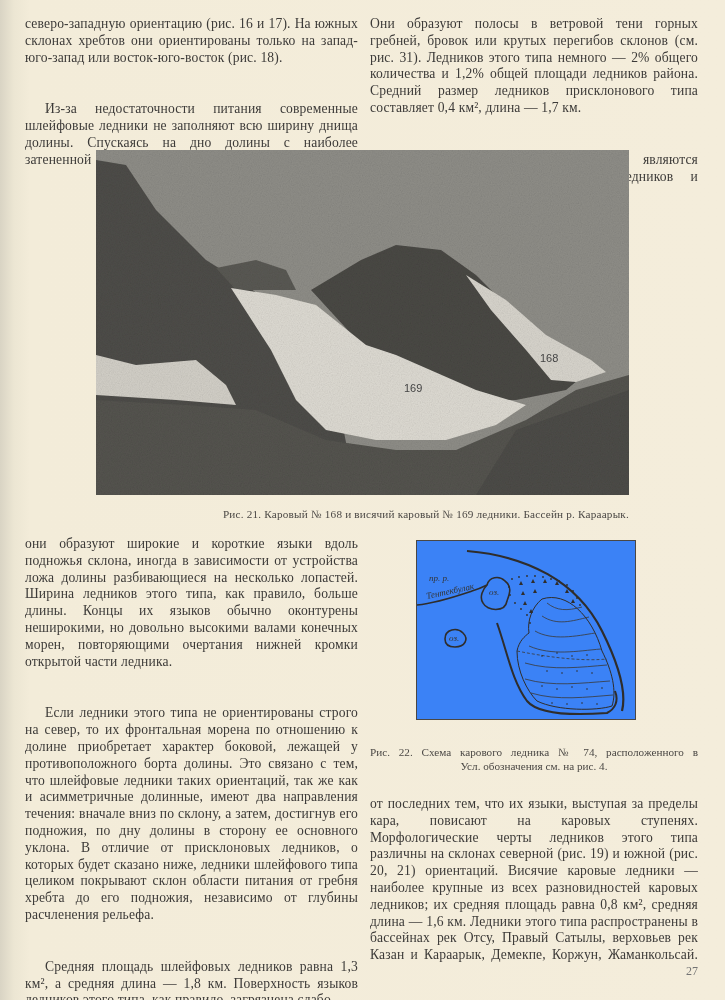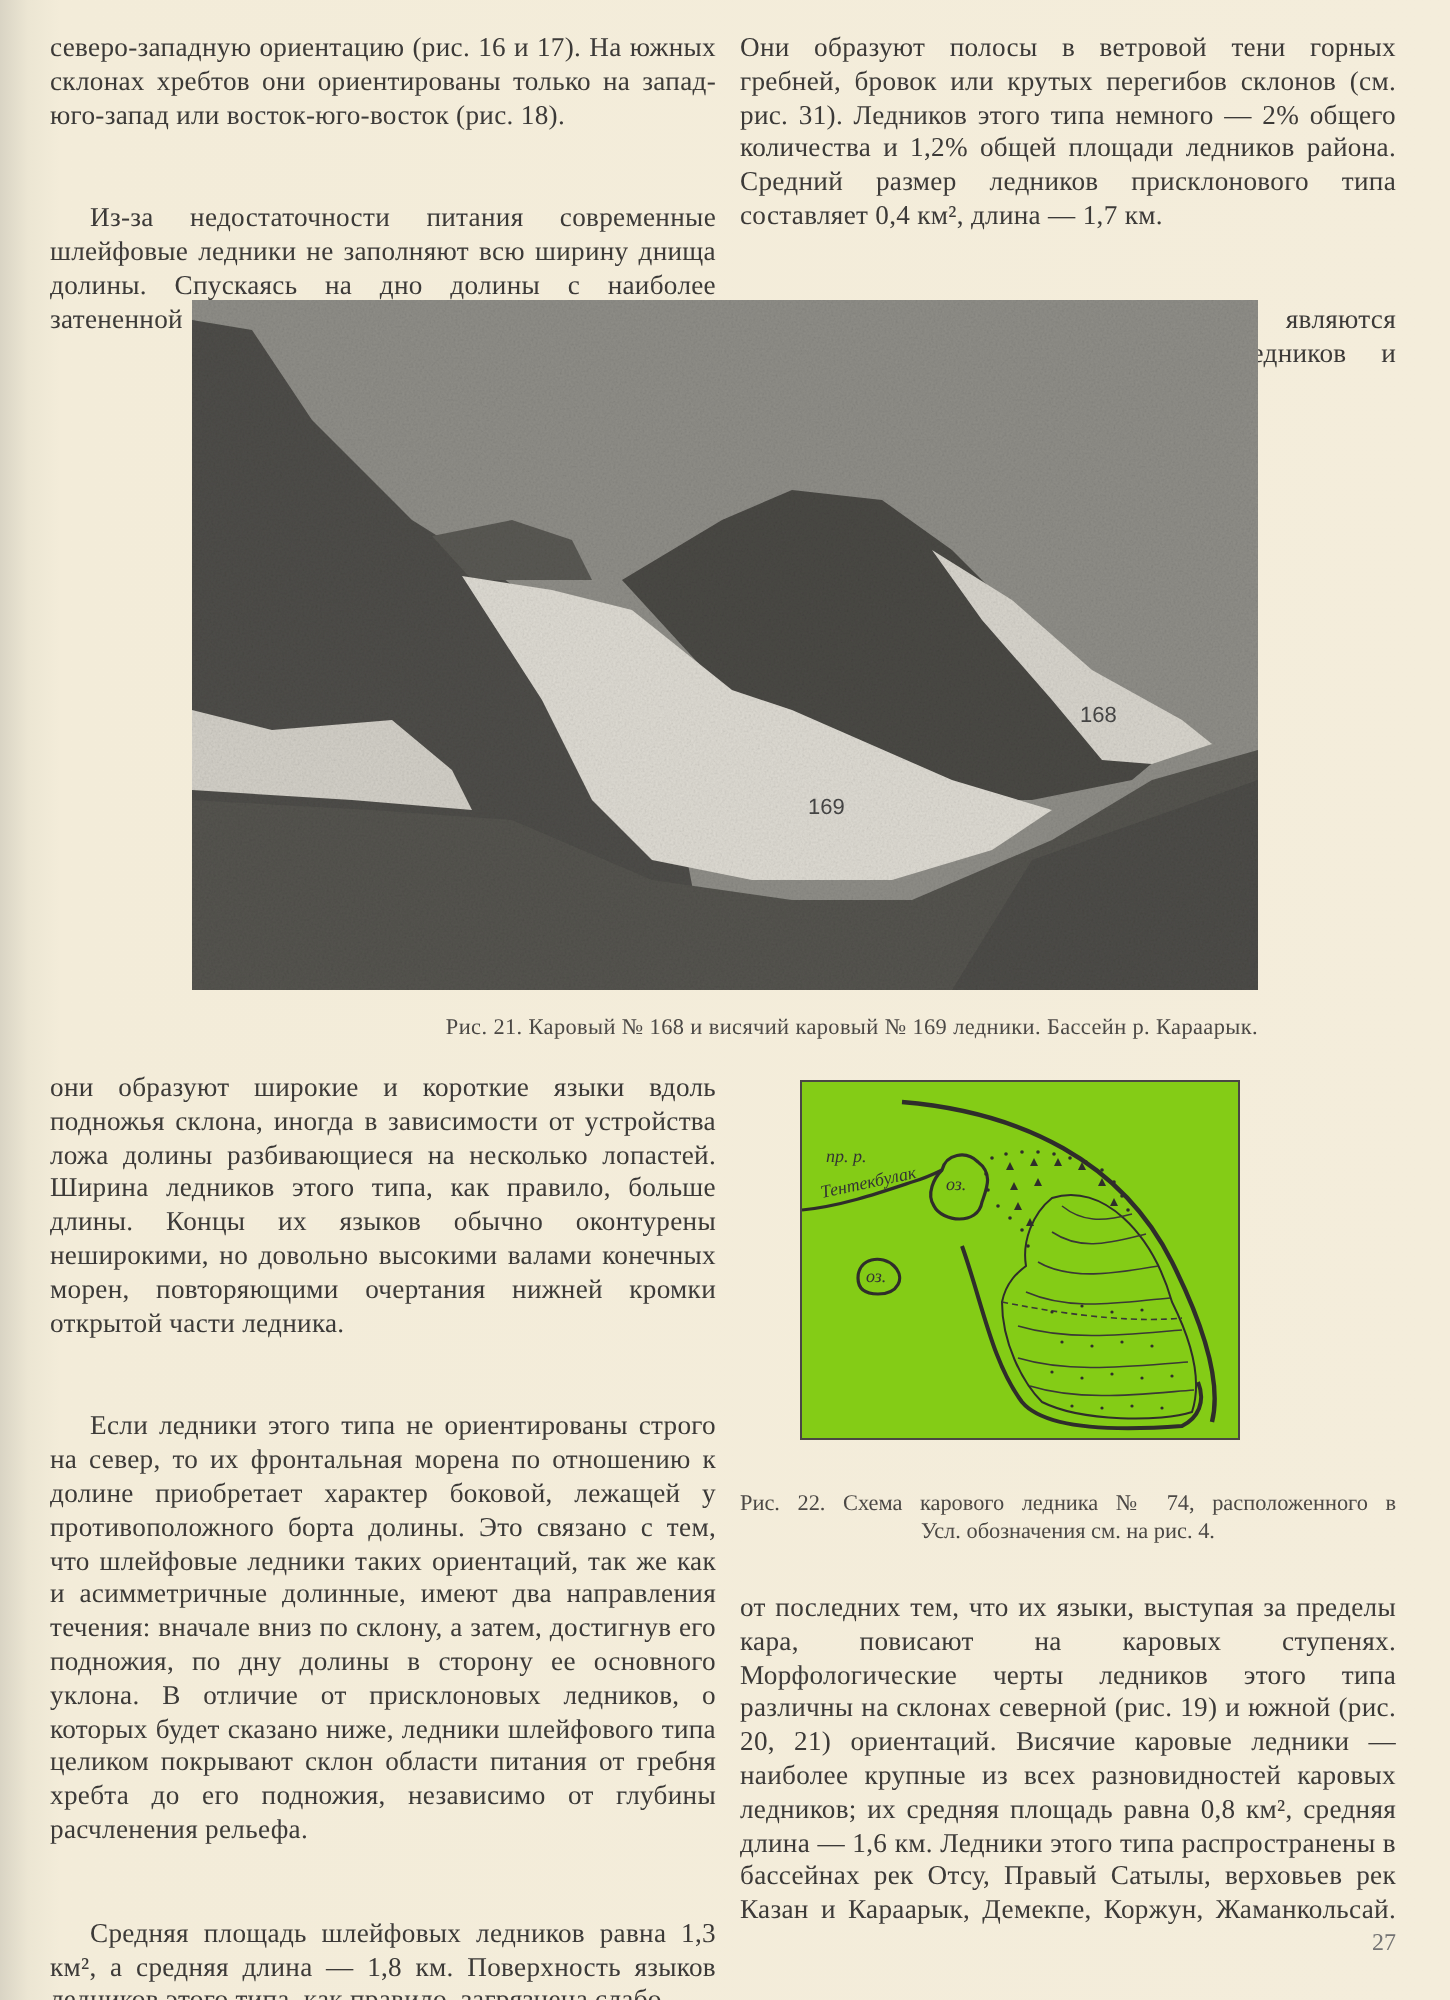--- a/index.html
+++ b/index.html
@@ -31,22 +31,22 @@
   }
   #photo svg { display: block; }
   .photo-label {
     position: absolute; font-family: "Liberation Sans", sans-serif; font-size: 11px; color: #444;
   }
   #fig21-caption {
     position: absolute; left: 96px; top: 508px; width: 533px; text-align: right;
     font-size: 11.2px; color: #4b4845; letter-spacing: 0.2px;
   }
   #map {
-    position: absolute; left: 400px; top: 540px; width: 218px; height: 178px;
-    border: 1.5px solid #4a4744; background: #84cc16;
+    position: absolute; left: 416px; top: 540px; width: 218px; height: 178px;
+    border: 1.5px solid #4a4744; background: #3b82f6;
   }
   #fig22-caption {
     position: absolute; left: 370px; top: 746px; width: 328px; text-align: center;
     font-size: 11.2px; line-height: 13.5px; color: #4b4845;
   }
   #fig22-caption div:first-child { text-align: justify; text-align-last: justify; }
   #page-number {
     position: absolute; left: 686px; top: 964px; font-size: 12px; color: #737373;
   }
   .map-text { font-family: "Liberation Serif", serif; font-style: italic; font-size: 9px; fill: #333; }
@@ -88,21 +88,21 @@
       <path d="M135,138 L180,145 L220,155 L270,195 L300,205 L380,240 L430,255 L400,275 L350,290 L280,290 L230,280 L200,250 L175,200 Z" fill="#dedbd3"></path>
 
       <path d="M370,125 L410,150 L450,185 L495,210 L510,222 L480,232 L455,230 L430,200 L395,160 Z" fill="#d8d5cd"></path>
 
       <path d="M0,205 L40,215 L100,210 L130,235 L140,255 L80,250 L0,245 Z" fill="#d3d0c8"></path>
 
       <path d="M0,250 L90,255 L160,260 L230,290 L300,300 L360,300 L430,270 L480,240 L533,225 L533,345 L0,345 Z" fill="#55544f"></path>
       <path d="M420,280 L533,240 L533,345 L380,345 Z" fill="#4d4c48"></path>
     </g>
   </svg>
-  <span class="photo-label" style="left:308px; top:248px;">169</span>
+  <span class="photo-label" style="left:308px; top:232px;">169</span>
   <span class="photo-label" style="left:444px; top:202px;">168</span>
 </div>
 
 <div id="fig21-caption">Рис. 21. Каровый № 168 и висячий каровый № 169 ледники. Бассейн р. Караарык.</div>
 
 <div id="col-bot-left" class="col">
   <p>они образуют широкие и короткие языки вдоль подножья склона, иногда в зависимости от устройства ложа долины разбивающиеся на несколько лопастей. Ширина ледников этого типа, как правило, больше длины. Концы их языков обычно оконтурены неширокими, но довольно высокими валами конечных морен, повторяющими очертания нижней кромки открытой части ледника.</p>
   <p class="ind">Если ледники этого типа не ориентированы строго на север, то их фронтальная морена по отношению к долине приобретает характер боковой, лежащей у противоположного борта долины. Это связано с тем, что шлейфовые ледники таких ориентаций, так же как и асимметричные долинные, имеют два направления течения: вначале вниз по склону, а затем, достигнув его подножия, по дну долины в сторону ее основного уклона. В отличие от присклоновых ледников, о которых будет сказано ниже, ледники шлейфового типа целиком покрывают склон области питания от гребня хребта до его подножия, независимо от глубины расчленения рельефа.</p>
   <p class="ind">Средняя площадь шлейфовых ледников равна 1,3 км², а средняя длина — 1,8 км. Поверхность языков ледников этого типа, как правило, загрязнена слабо.</p>
 

